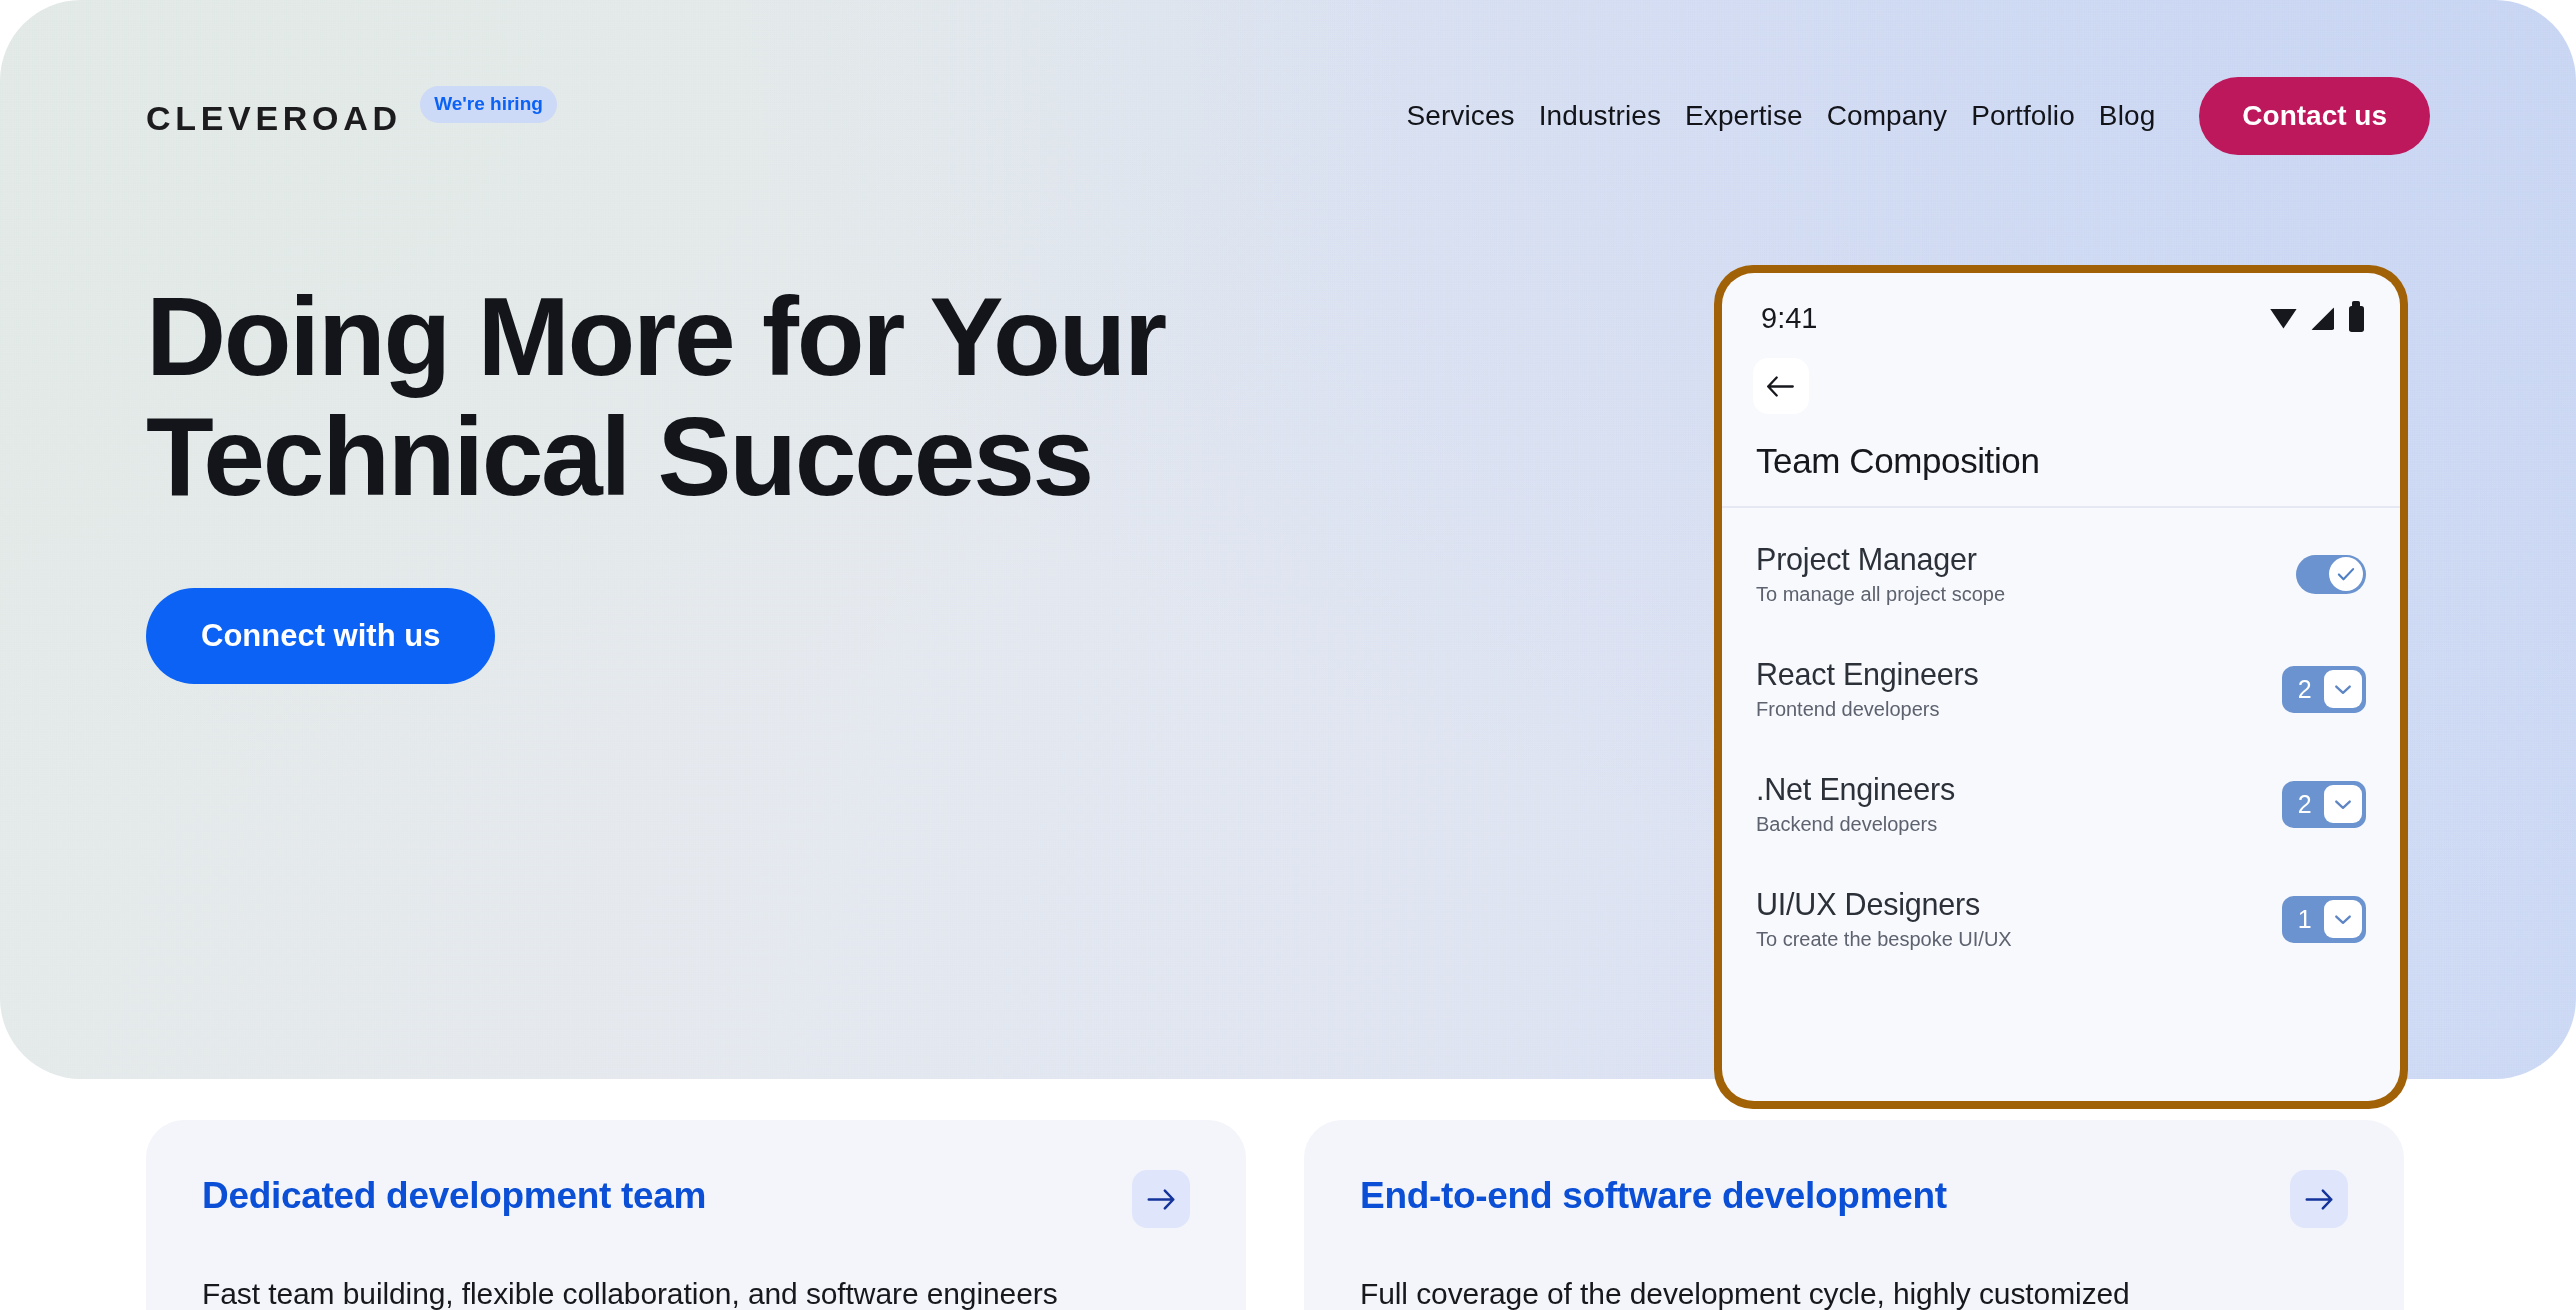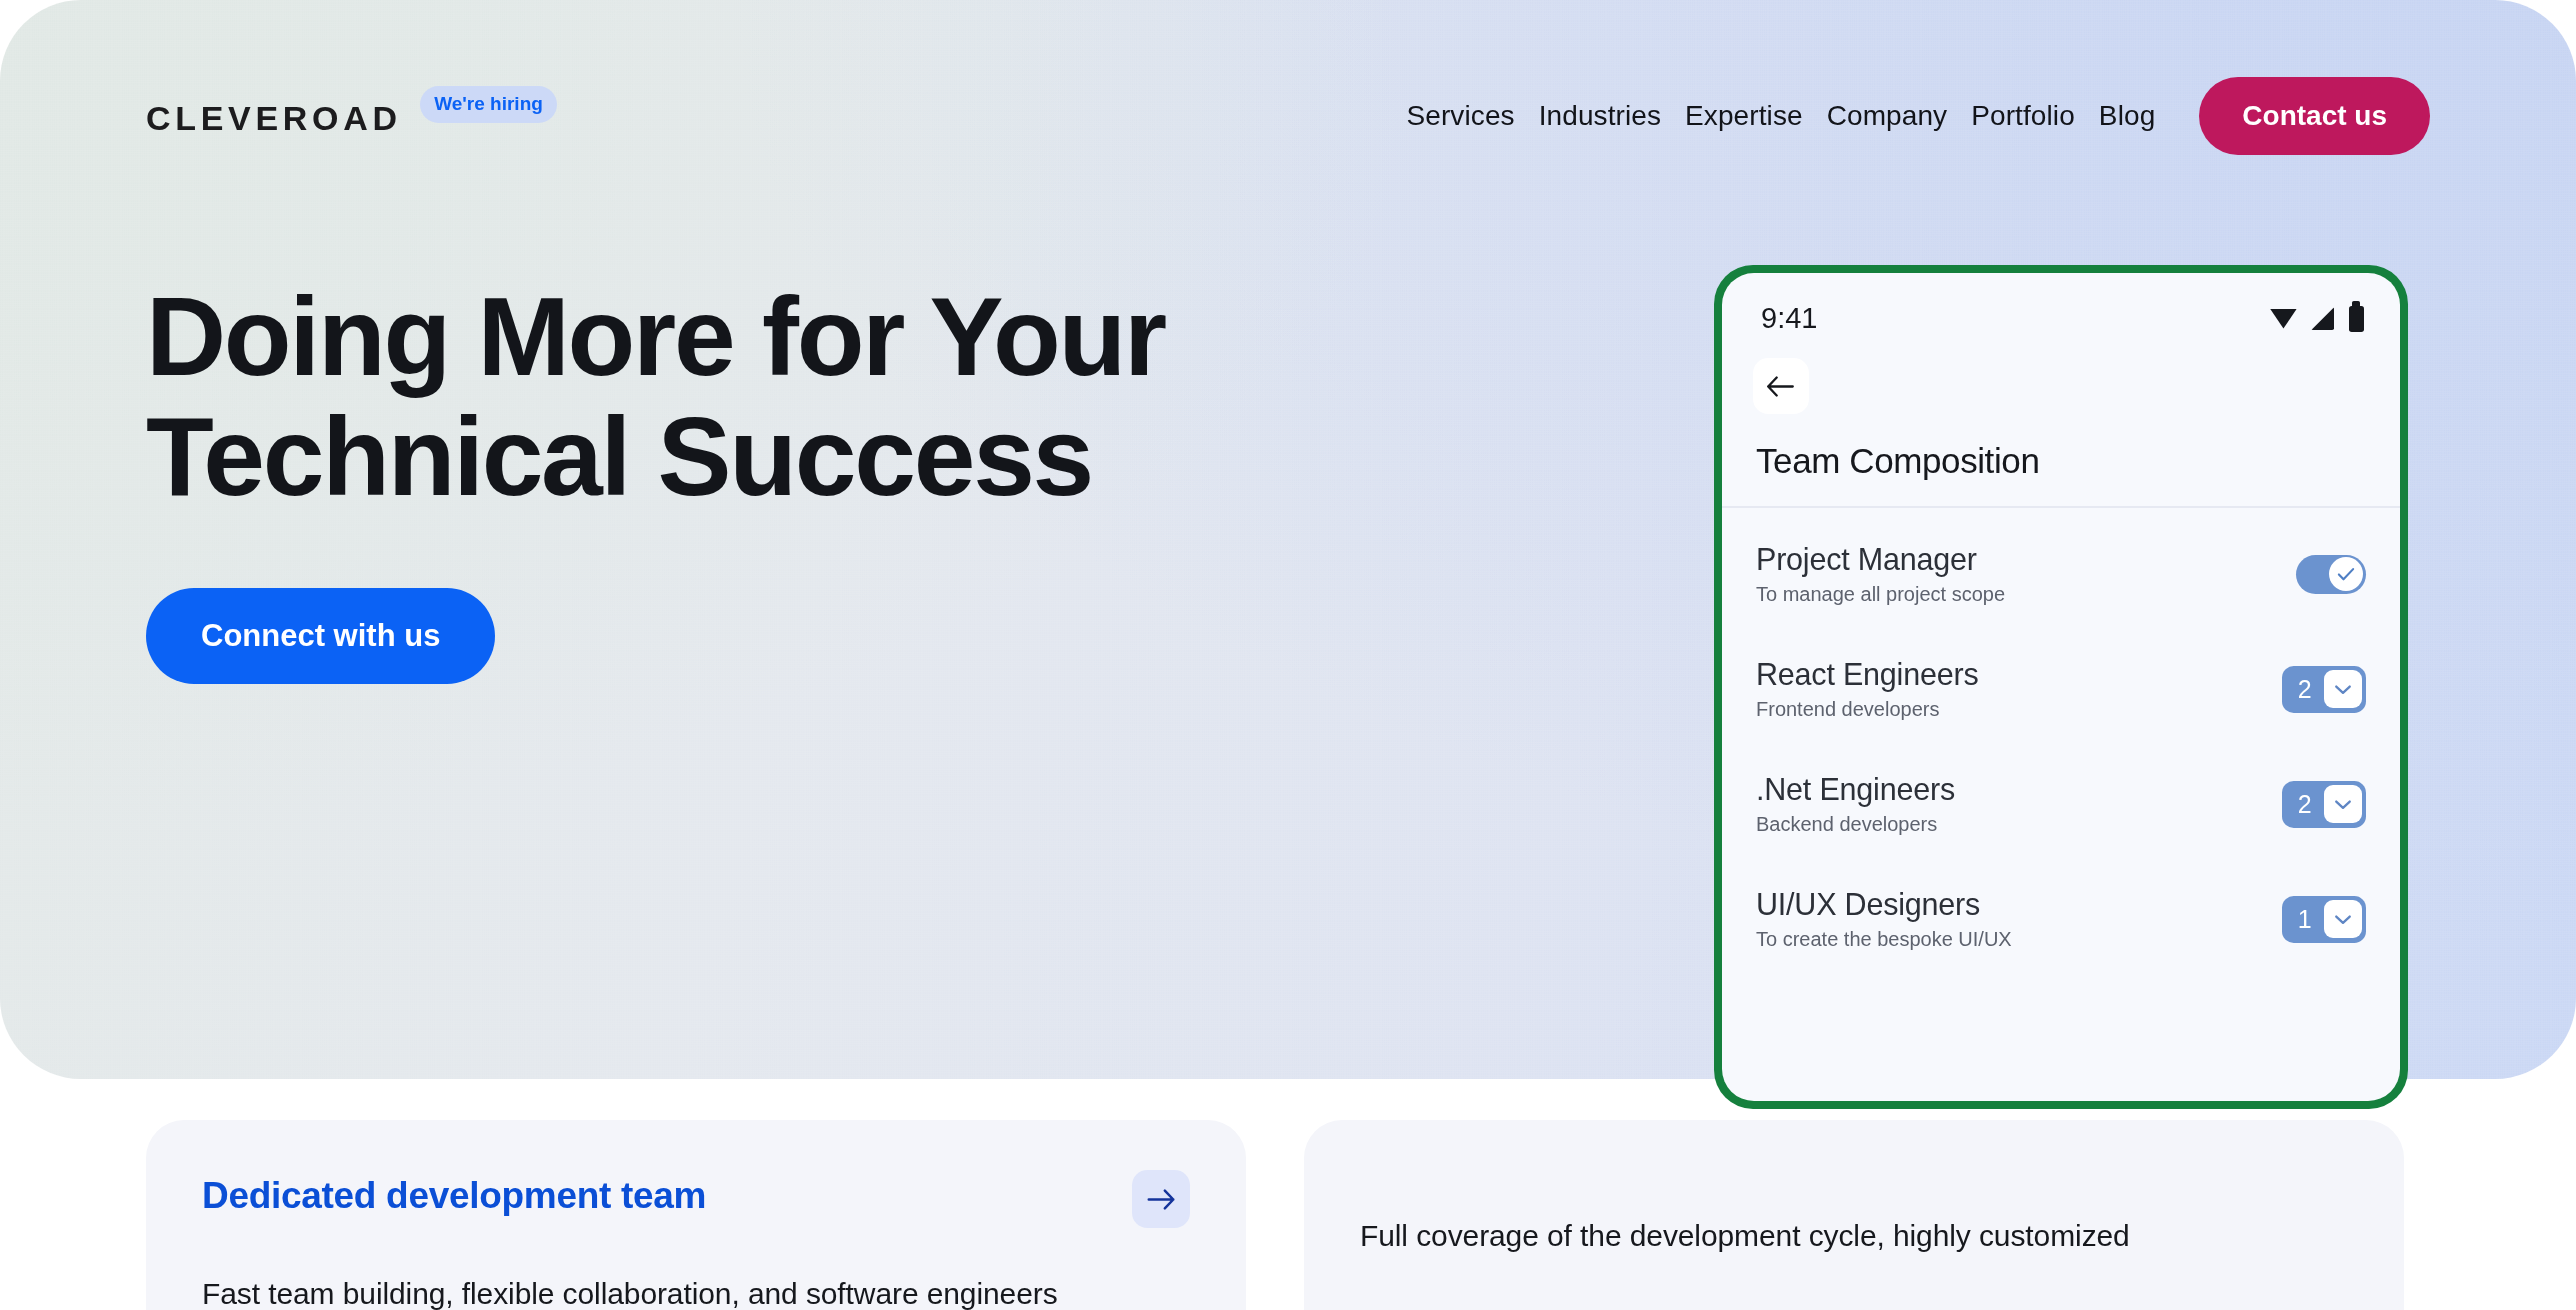--- a/index.html
+++ b/index.html
@@ -81,21 +81,21 @@
     font-size:31px; font-weight:700;
     padding:30px 55px; border-radius:63px;
     border:none; cursor:pointer;
     font-family:"Liberation Sans", sans-serif;
   }
 
   
   .phone{
     position:absolute; left:1714px; top:265px;
     width:694px; height:844px;
-    background:#15803d;
+    background:#a16207;
     border-radius:39px;
     padding:8px;
     z-index:5; overflow:hidden;
   }
   .screen{
     width:100%; height:100%;
     background:#f7f9fd;
     border-radius:32px;
     overflow:hidden; position:relative;
   }
@@ -305,17 +305,25 @@
       <span class="card-arrow">
         <svg width="30.5" height="25" viewBox="0 0 34 28">
           <path d="M21 4 L30.5 14 L21 24 M30.5 14 H3" stroke="#14339b" stroke-width="2.8" fill="none" stroke-linecap="round" stroke-linejoin="round"></path>
         </svg>
       </span>
     </div>
     <div class="card-desc">Fast team building, flexible collaboration, and software engineers</div>
   </div>
 
   <div class="card">
+    <div class="card-head">
+      <span class="card-title">End-to-end software development</span>
+      <span class="card-arrow">
+        <svg width="30.5" height="25" viewBox="0 0 34 28">
+          <path d="M21 4 L30.5 14 L21 24 M30.5 14 H3" stroke="#14339b" stroke-width="2.8" fill="none" stroke-linecap="round" stroke-linejoin="round"></path>
+        </svg>
+      </span>
+    </div>
     <div class="card-desc">Full coverage of the development cycle, highly customized</div>
   </div>
 
 </div>
 
 
 </body></html>

